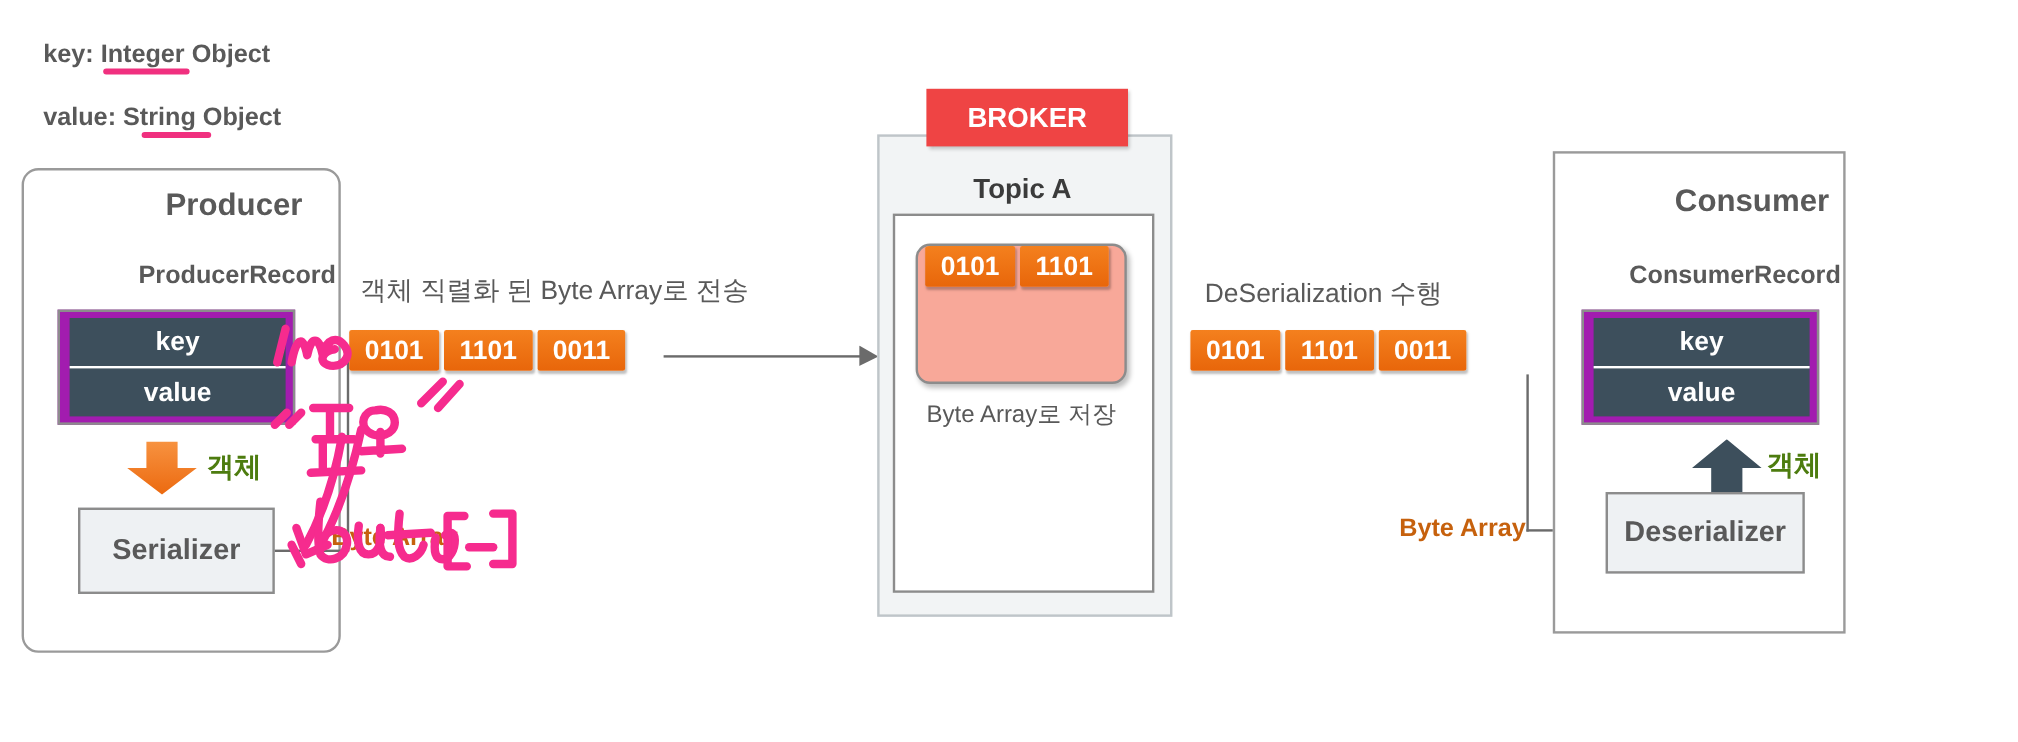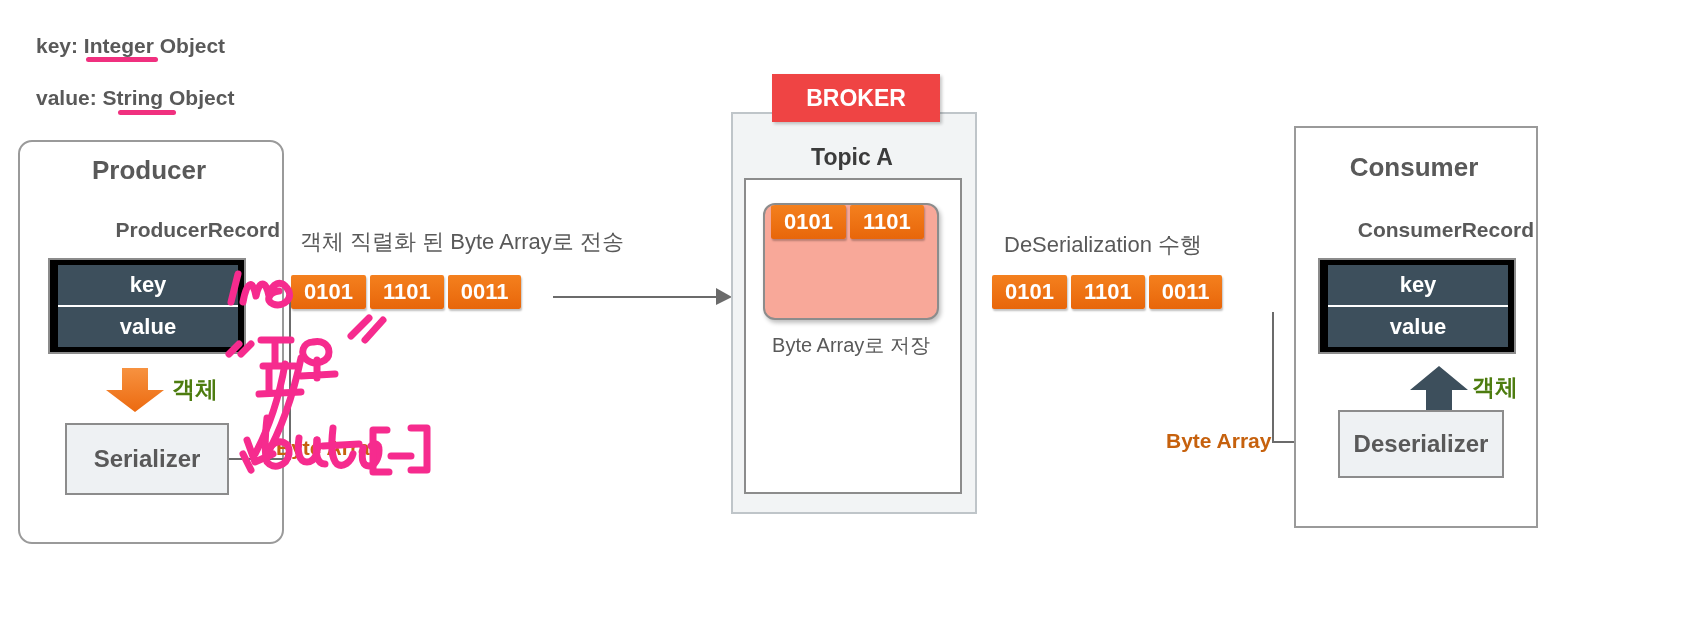--- a/index.html
+++ b/index.html
@@ -18,29 +18,29 @@
   }
 
   
   .outer-round{
     border:2px solid #9a9a9a;border-radius:14px;background:#ffffff;
   }
   .outer-sq{
     border:2px solid #9a9a9a;background:#ffffff;
   }
   .box-title{
-    font-size:26px;font-weight:bold;color:#595959;text-align:center;white-space:nowrap;
+    font-size:26px;font-weight:bold;color:#595959;text-align:center;white-space:nowrap;padding-left:46px;
   }
   .box-sub{
     font-size:21px;font-weight:bold;color:#595959;text-align:right;white-space:nowrap;
   }
 
   
   .record-frame{
-    border:2px solid #8c8c8c;background:#000000;
+    border:2px solid #8c8c8c;background:#a21caf;
     display:flex;align-items:center;justify-content:flex-end;
     box-sizing:border-box;padding:4px 6px 4px 4px;
   }
   .kv-stack{display:flex;flex-direction:column;width:180px;}
   .kv-cell{
     background:#3d4f5c;color:#ffffff;font-size:22px;font-weight:bold;
     text-align:center;line-height:40px;height:40px;
   }
   .kv-cell + .kv-cell{border-top:2px solid #ffffff;}
 

